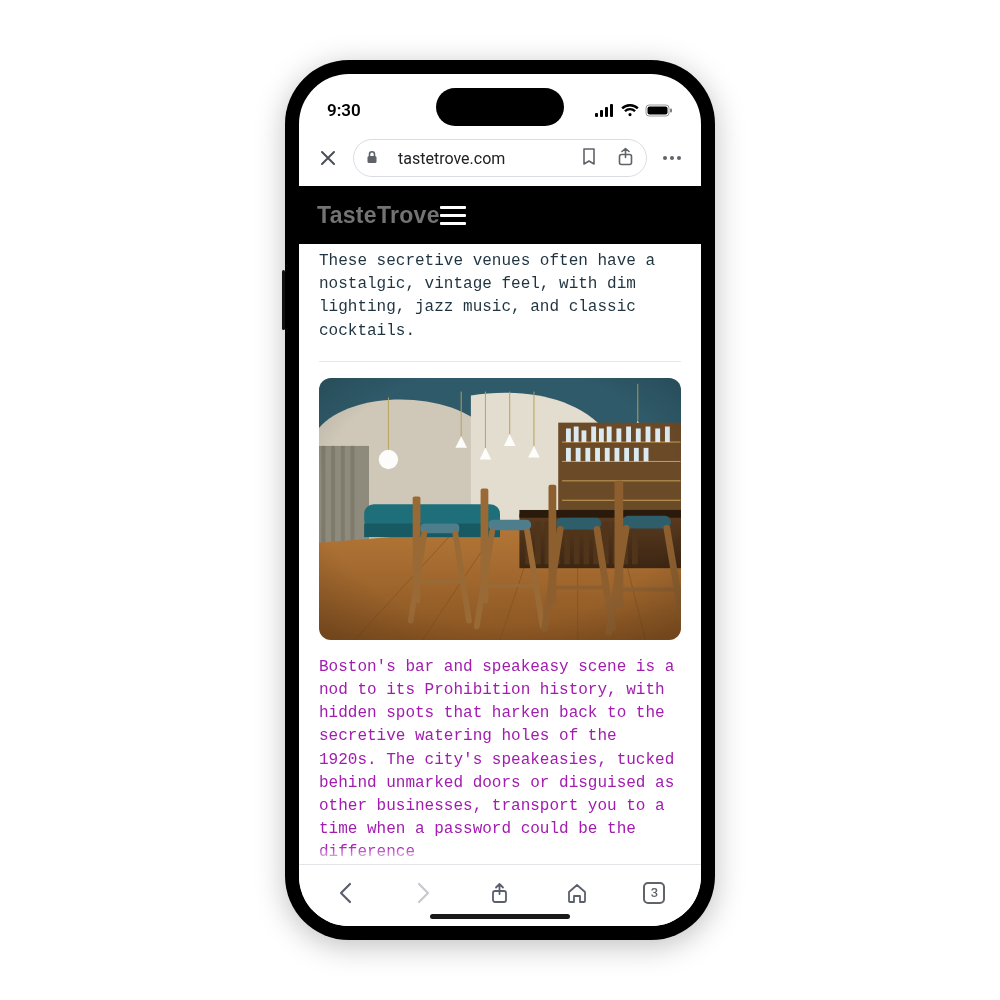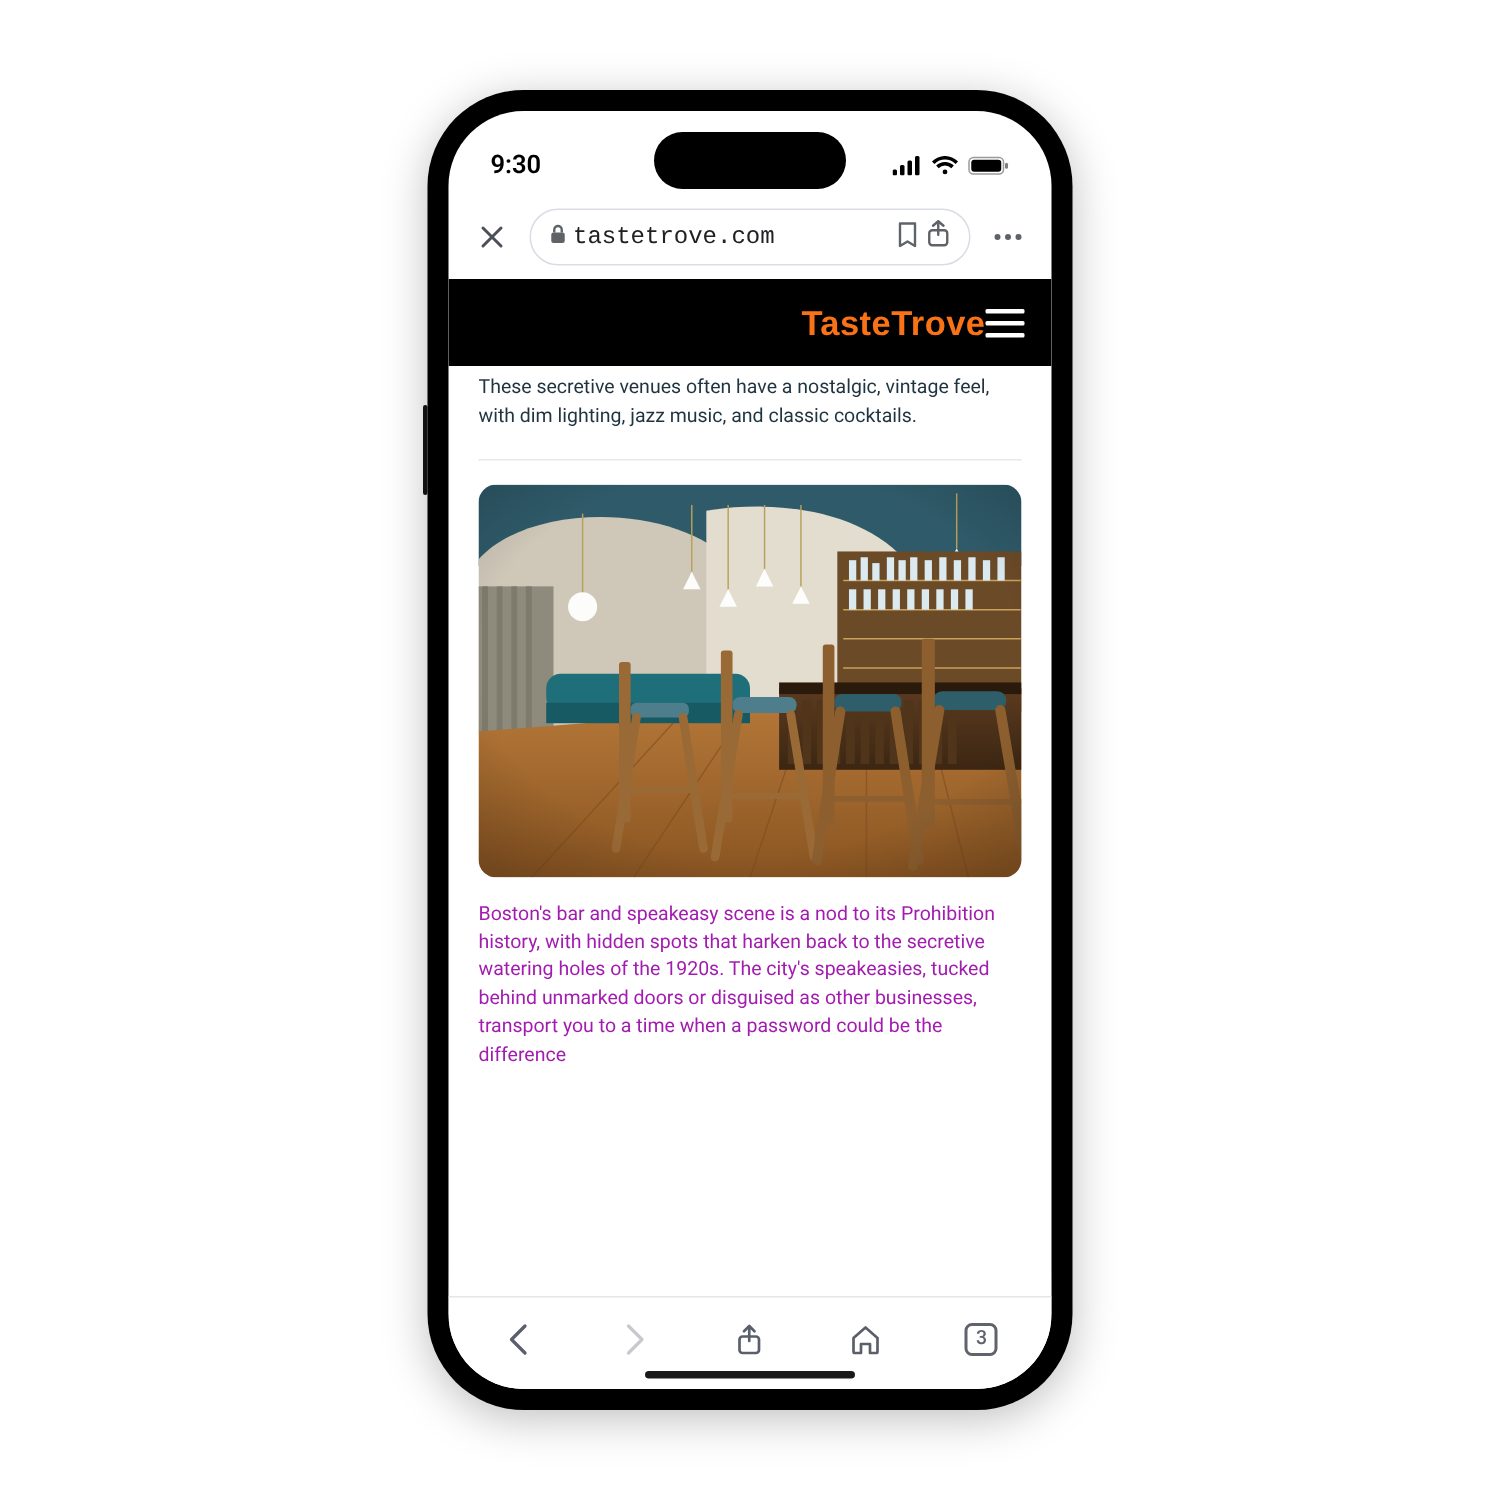--- a/index.html
+++ b/index.html
@@ -92,37 +92,36 @@
   }
   .url-pill {
     flex: 1;
     height: 38px;
     border: 1px solid #d9dde3;
     border-radius: 20px;
     background: #fff;
     display: flex;
     align-items: center;
     padding: 0 12px;
-    gap: 4px;
+    gap: 20px;
     color: #202124;
     font-size: 16px;
     min-width: 0;
-    font-family: Liberation Mono, monospace;
   }
   .url-text { flex: 1; white-space: nowrap; overflow: hidden; text-overflow: clip; }
   .url-pill .pill-icon { color: #5f6368; }
 
   
   .site-header {
     background: #000;
-    color: #f97316;
+    color: #737373;
     height: 58px;
     display: flex;
     align-items: center;
-    justify-content: flex-end;
+    justify-content: flex-start;
     padding: 0 18px;
   }
   .brand {
     font-family: "Arial Narrow", "Helvetica Neue", Arial, sans-serif;
     font-stretch: condensed;
     font-weight: 700;
     font-size: 23px;
     letter-spacing: 0.3px;
   }
   .hamburger {
@@ -140,22 +139,23 @@
 
   
   .content {
     flex: 1;
     overflow: hidden;
     position: relative;
   }
   .content-inner {
     padding: 6px 20px 0 20px;
     color: #1f3440;
-    font-size: 13px;
+    font-size: 16px;
     line-height: 1.45;
+    font-family: Liberation Mono, monospace;
   }
   .lead-partial {
     padding-bottom: 14px;
   }
   .divider {
     height: 1px;
     background: #e6e8eb;
     margin: 4px 0 16px 0;
   }
   .photo {

